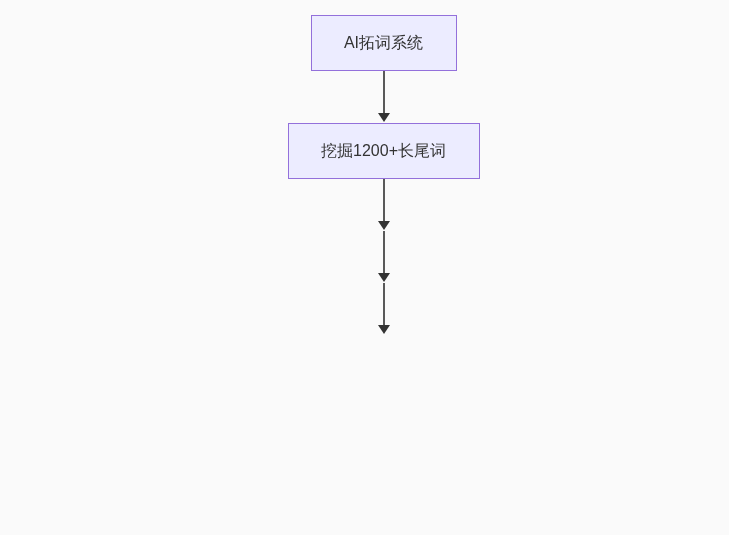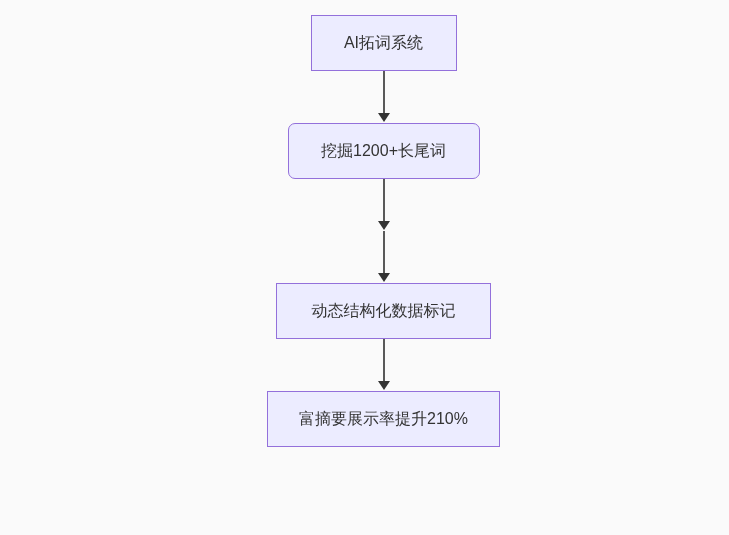--- a/index.html
+++ b/index.html
@@ -24,21 +24,21 @@
     background: var(--node-fill, #ECECFF);
     border: 1px solid var(--node-border, #9370DB);
     color: var(--node-text, #333333);
     display: flex; align-items: center; justify-content: center;
     font-size: 16px;
     padding: 0 10px;
     text-align: center;
     white-space: nowrap;
   }
   .node.n1 { min-width: 146px; }
-  .node.n2 { min-width: 192px; border-radius: 7px; }
+  .node.n2 { min-width: 192px; }
   .node.n3 { min-width: 221px; }
   .node.n4 { min-width: 215px; }
   .node.n5 { min-width: 233px; }
   .edge {
     height: 52px;
     display: flex; flex-direction: column; align-items: center;
     padding-bottom: 1px;
   }
   .edge-line {
     width: 2px; flex: 1;
@@ -75,27 +75,21 @@
       <div class="edge-line"></div>
       <div class="edge-arrowhead"></div>
     </div>
 
 
     <div class="edge">
       <div class="edge-line"></div>
       <div class="edge-arrowhead"></div>
     </div>
 
-    <div class="node n4">
-      <span>动态结构化数据标记</span>
-    </div>
 
     <div class="edge">
       <div class="edge-line"></div>
       <div class="edge-arrowhead"></div>
     </div>
 
-    <div class="node n5">
-      <span>富摘要展示率提升210%</span>
-    </div>
 
   </div>
 </div>
 
 </body></html>

